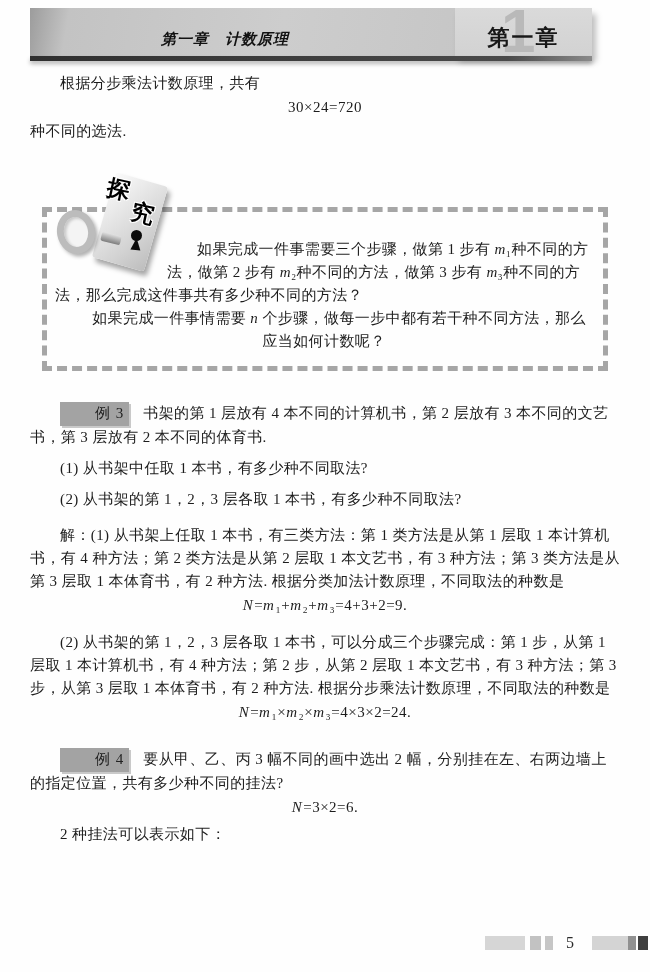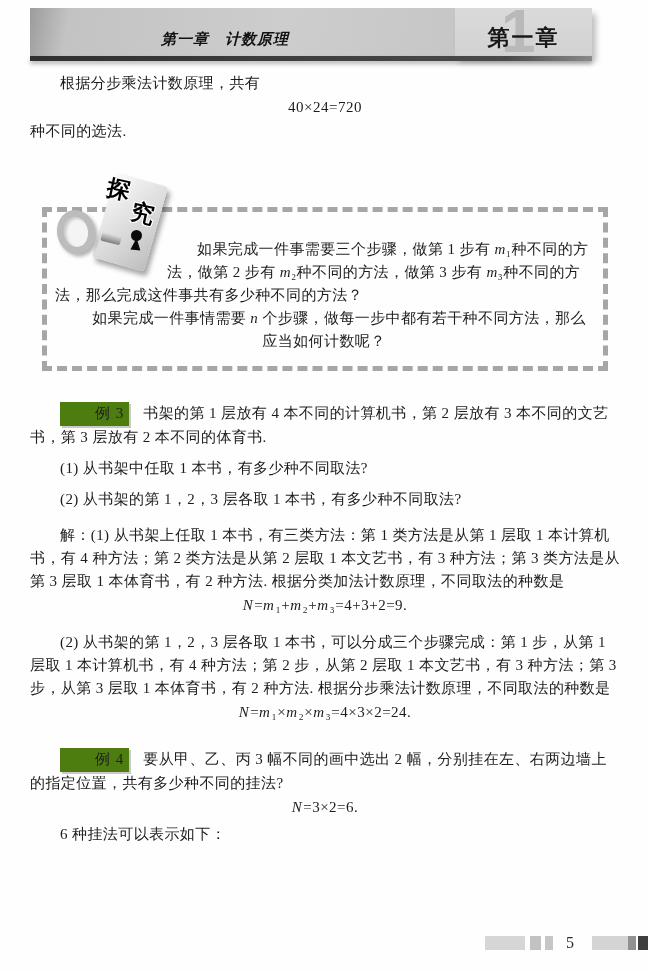--- a/index.html
+++ b/index.html
@@ -84,21 +84,21 @@
     box-shadow:2px 3px 4px rgba(0,0,0,.3), inset 2px 2px 3px rgba(0,0,0,.18);
   }
   .ei-handle {
     position:absolute; left:44px; top:56px; width:20px; height:9px; border-radius:2px;
     background:linear-gradient(to bottom,#e0e0e0,#7d7d7d); transform:rotate(14deg);
   }
 
   
   .example-lead { margin-top:31px; }
   .example-label {
-    display:inline-block; background:#4d7c0f; color:#222;
+    display:inline-block; background:#a3a3a3; color:#222;
     padding:0 5px 1px 5px; margin-right:14px;
     box-shadow:2px 2px 0 #c9c9c9; letter-spacing:1px;
   }
   .q-line { text-indent:2em; margin-top:8px; }
   .sol { text-indent:2em; margin-top:14px; }
   .closing { text-indent:2em; margin-top:4px; }
   .gap-sm { margin-top:13px; }
 
   
   .footer { position:absolute; left:0; top:934px; width:650px; height:20px; }
@@ -123,21 +123,21 @@
   <div class="chapter-tab">
     <div class="big-num">1</div>
     <div class="tab-label">第一章</div>
   </div>
   <div class="header-strip"></div>
   <div class="running-title">第一章　计数原理</div>
 
   <div class="content">
 
     <p class="indent">根据分步乘法计数原理，共有</p>
-    <div class="formula mathify">40×24=720</div>
+    <div class="formula mathify">30×24=720</div>
     <p>种不同的选法.</p>
 
     <div class="explore-box">
       <div class="explore-icon">
         <div class="ei-card"></div>
         <div class="ei-char tan">探</div>
         <div class="ei-char jiu">究</div>
         <div class="ei-keyhole-c"></div>
         <div class="ei-keyhole-s"></div>
         <div class="ei-lens"></div>
@@ -150,21 +150,21 @@
     <p class="indent example-lead"><span class="example-label">例 3</span><span>书架的第 1 层放有 4 本不同的计算机书，第 2 层放有 3 本不同的文艺书，第 3 层放有 2 本不同的体育书.</span></p>
     <p class="q-line">(1) 从书架中任取 1 本书，有多少种不同取法?</p>
     <p class="q-line">(2) 从书架的第 1，2，3 层各取 1 本书，有多少种不同取法?</p>
     <p class="sol gap-sm">解：(1) 从书架上任取 1 本书，有三类方法：第 1 类方法是从第 1 层取 1 本计算机书，有 4 种方法；第 2 类方法是从第 2 层取 1 本文艺书，有 3 种方法；第 3 类方法是从第 3 层取 1 本体育书，有 2 种方法. 根据分类加法计数原理，不同取法的种数是</p>
     <div class="formula mathify"><i>N</i>=<i>m</i>₁+<i>m</i>₂+<i>m</i>₃=4+3+2=9.</div>
     <p class="sol">(2) 从书架的第 1，2，3 层各取 1 本书，可以分成三个步骤完成：第 1 步，从第 1 层取 1 本计算机书，有 4 种方法；第 2 步，从第 2 层取 1 本文艺书，有 3 种方法；第 3 步，从第 3 层取 1 本体育书，有 2 种方法. 根据分步乘法计数原理，不同取法的种数是</p>
     <div class="formula mathify"><i>N</i>=<i>m</i>₁×<i>m</i>₂×<i>m</i>₃=4×3×2=24.</div>
 
     <p class="indent example-lead" style="margin-top:24px;"><span class="example-label">例 4</span><span>要从甲、乙、丙 3 幅不同的画中选出 2 幅，分别挂在左、右两边墙上的指定位置，共有多少种不同的挂法?</span></p>
     <div class="formula mathify"><i>N</i>=3×2=6.</div>
-    <p class="closing">6 种挂法可以表示如下：</p>
+    <p class="closing">2 种挂法可以表示如下：</p>
 
   </div>
 
   <div class="footer">
     <div class="fblock fb1"></div>
     <div class="fblock fb2"></div>
     <div class="fblock fb3"></div>
     <div class="page-num">5</div>
     <div class="fblock fb4"></div>
     <div class="fblock fb5"></div>

